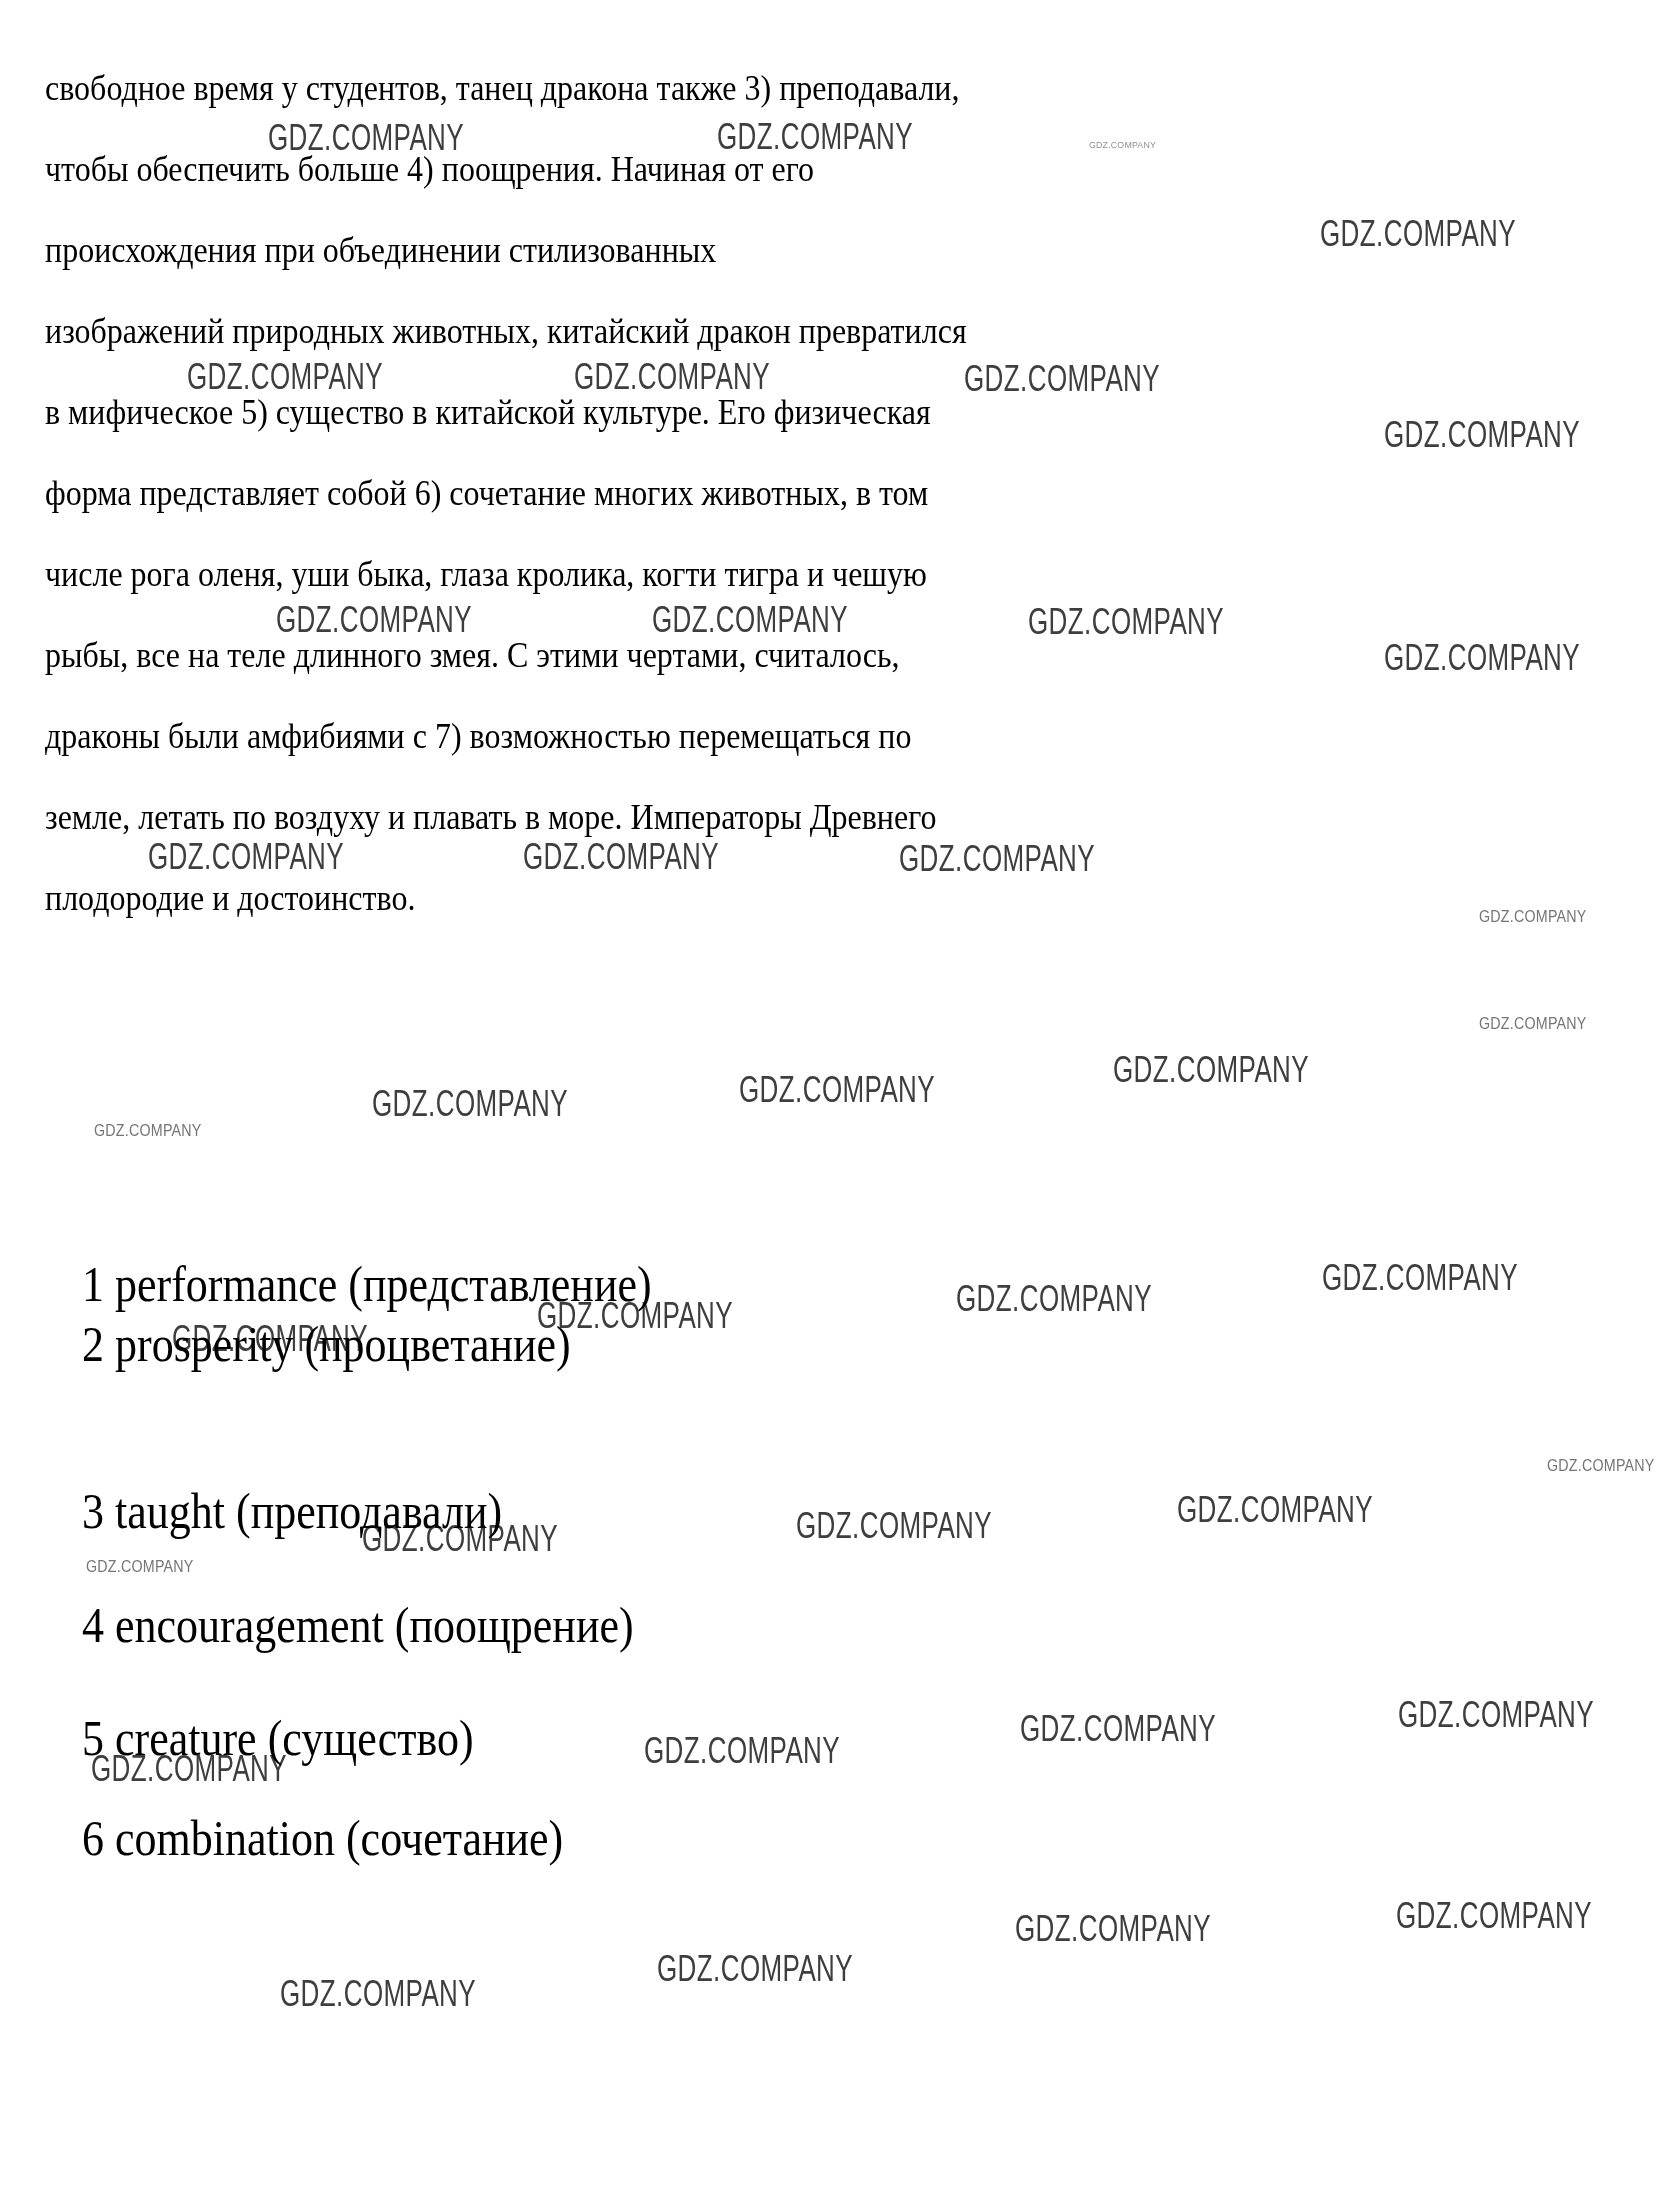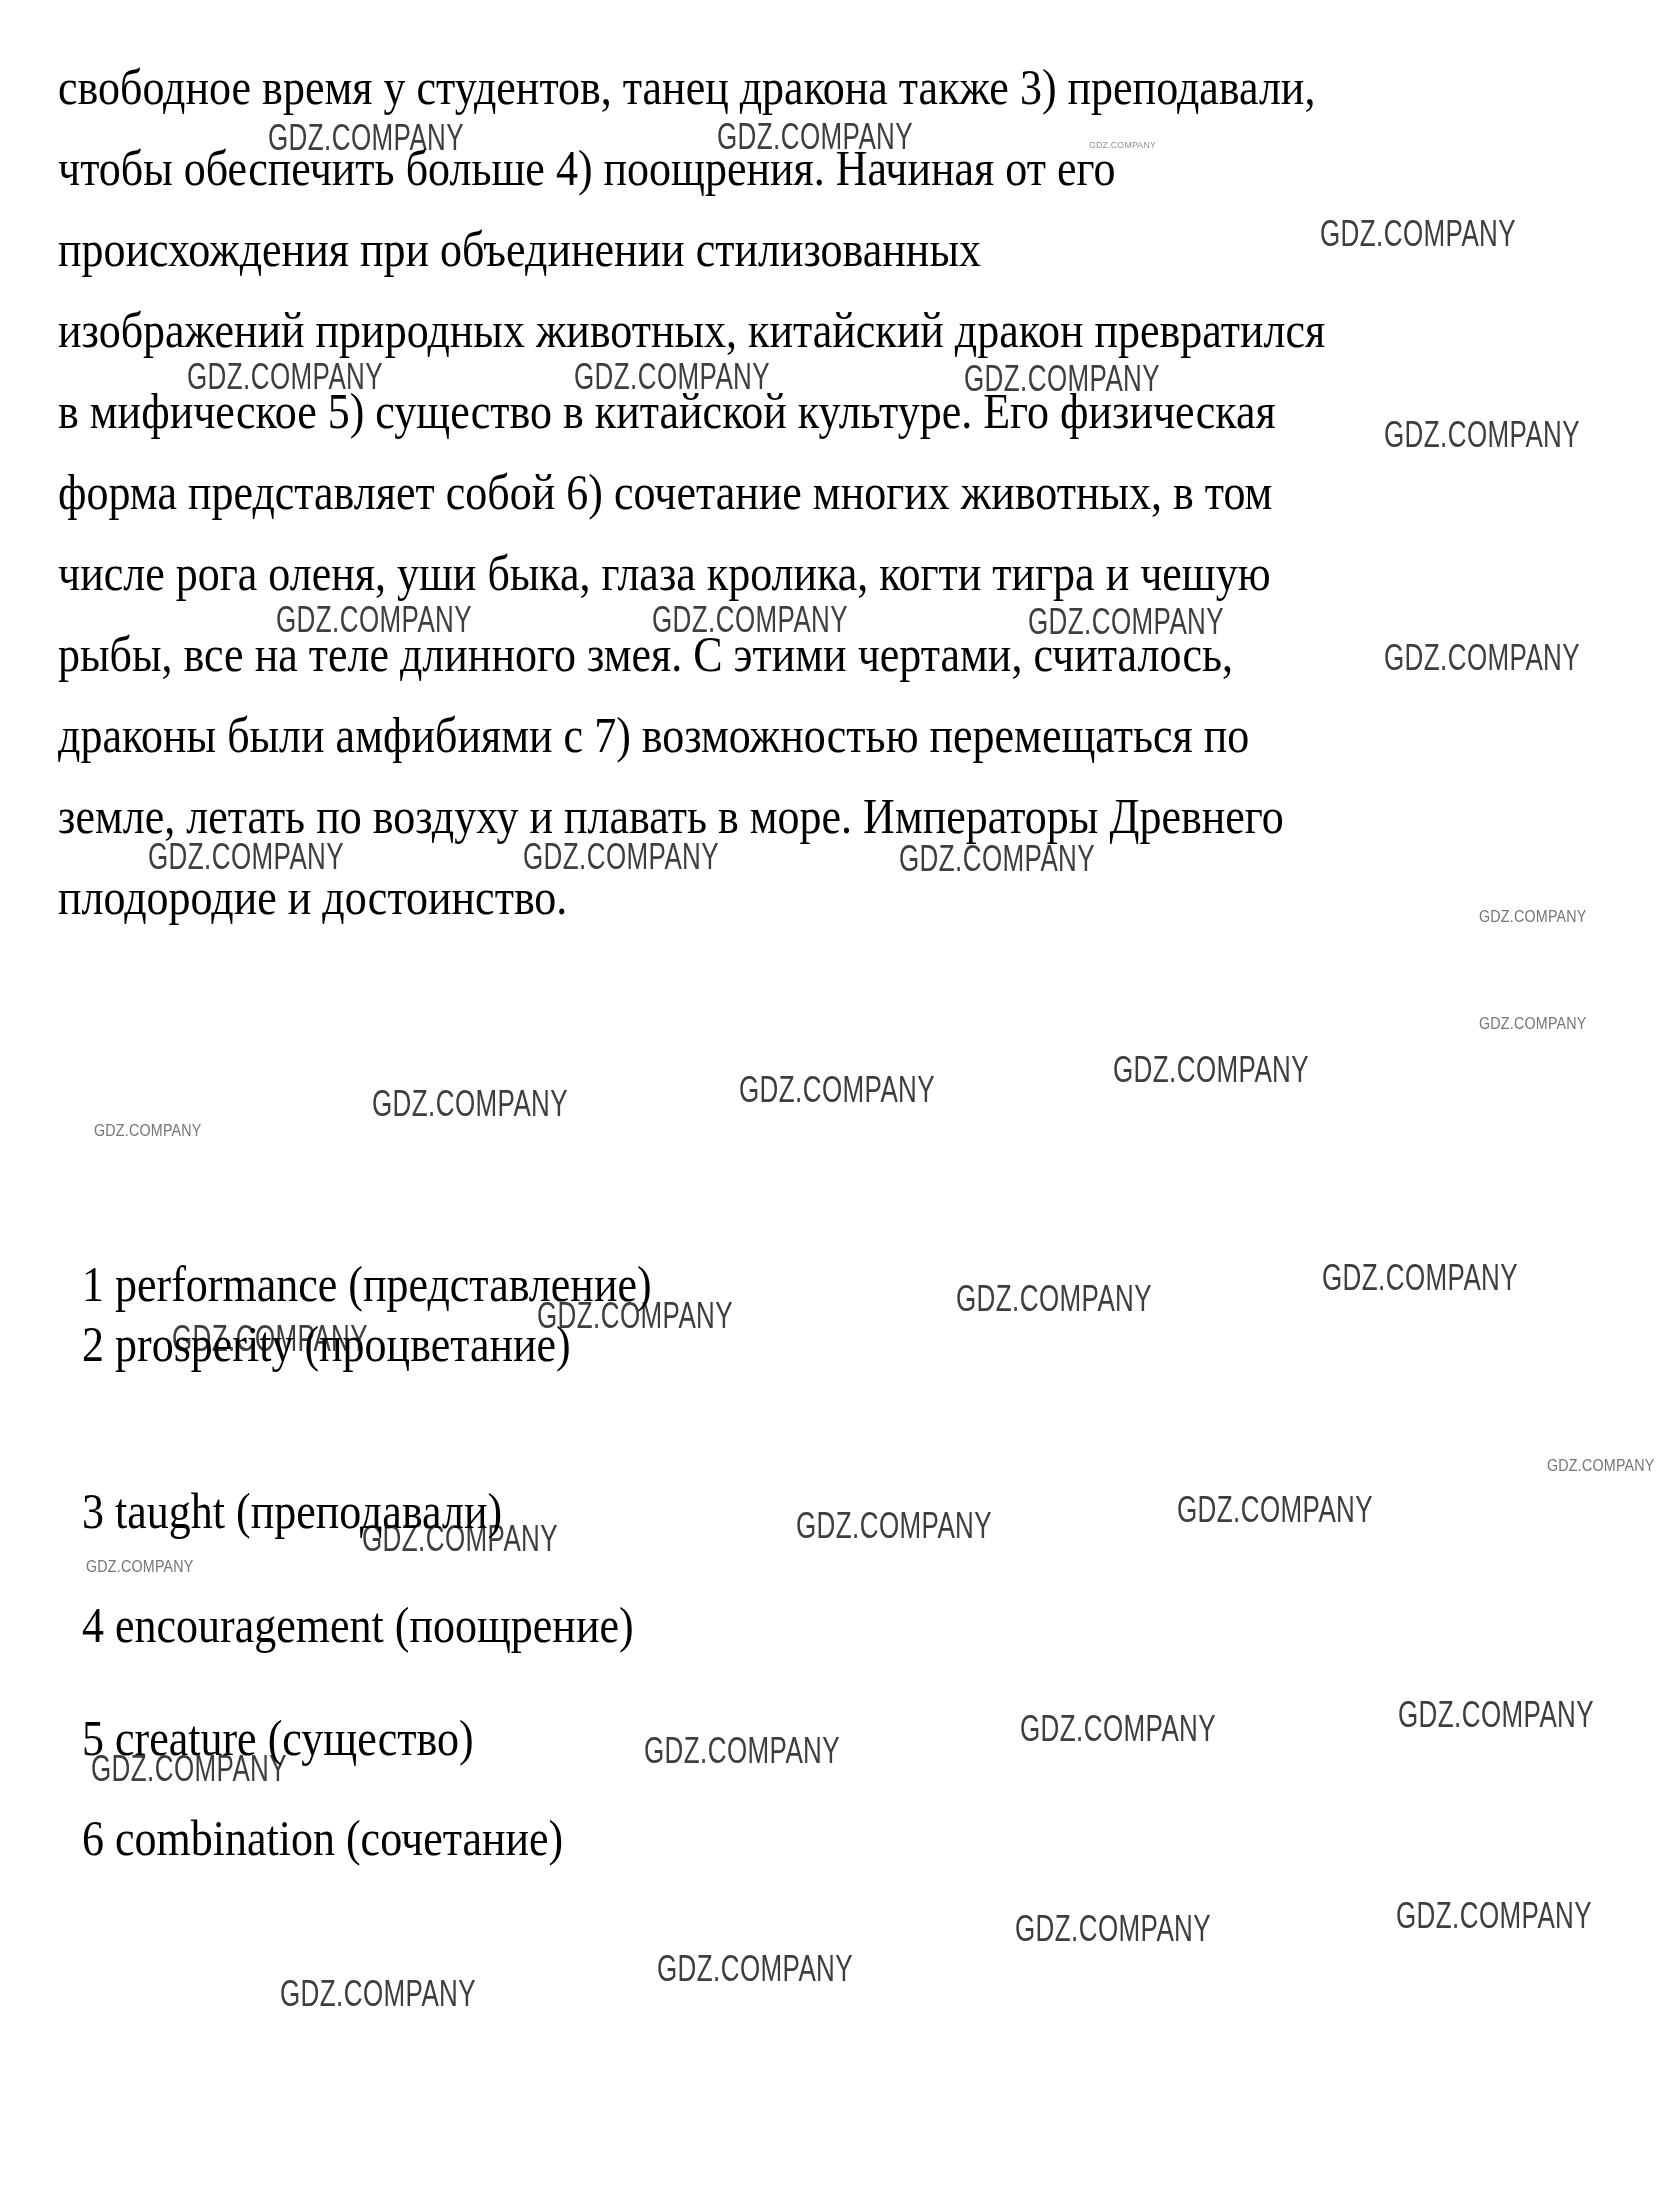--- a/index.html
+++ b/index.html
@@ -7,21 +7,21 @@
     --wm-md:#3e3e3e; --wm-sm:#757575; --wm-xs:#909090;
   }
   html,body{margin:0;padding:0;background:#fff;}
   .page{
     position:relative; width:1679px; height:2200px;
     background:var(--bg); overflow:hidden;
     font-family:"Liberation Serif","DejaVu Serif",serif;
     color:var(--text);
   }
   
-  .para{position:absolute; left:58px; top:47px; font-size:44px;}
+  .para{position:absolute; left:45px; top:47px; font-size:32px;}
   .tline{height:81px; display:flex; align-items:center; white-space:nowrap;}
   .tline>span{display:inline-block; transform:scaleY(1.15); transform-origin:0 50%;}
   
   .vitem{
     position:absolute; left:58px; height:81px;
     display:flex; align-items:center; white-space:nowrap; font-size:44px;margin-left:24px;
   }
   .vitem>span{display:inline-block; transform:scaleY(1.15); transform-origin:0 50%;}
   
   .wm{

